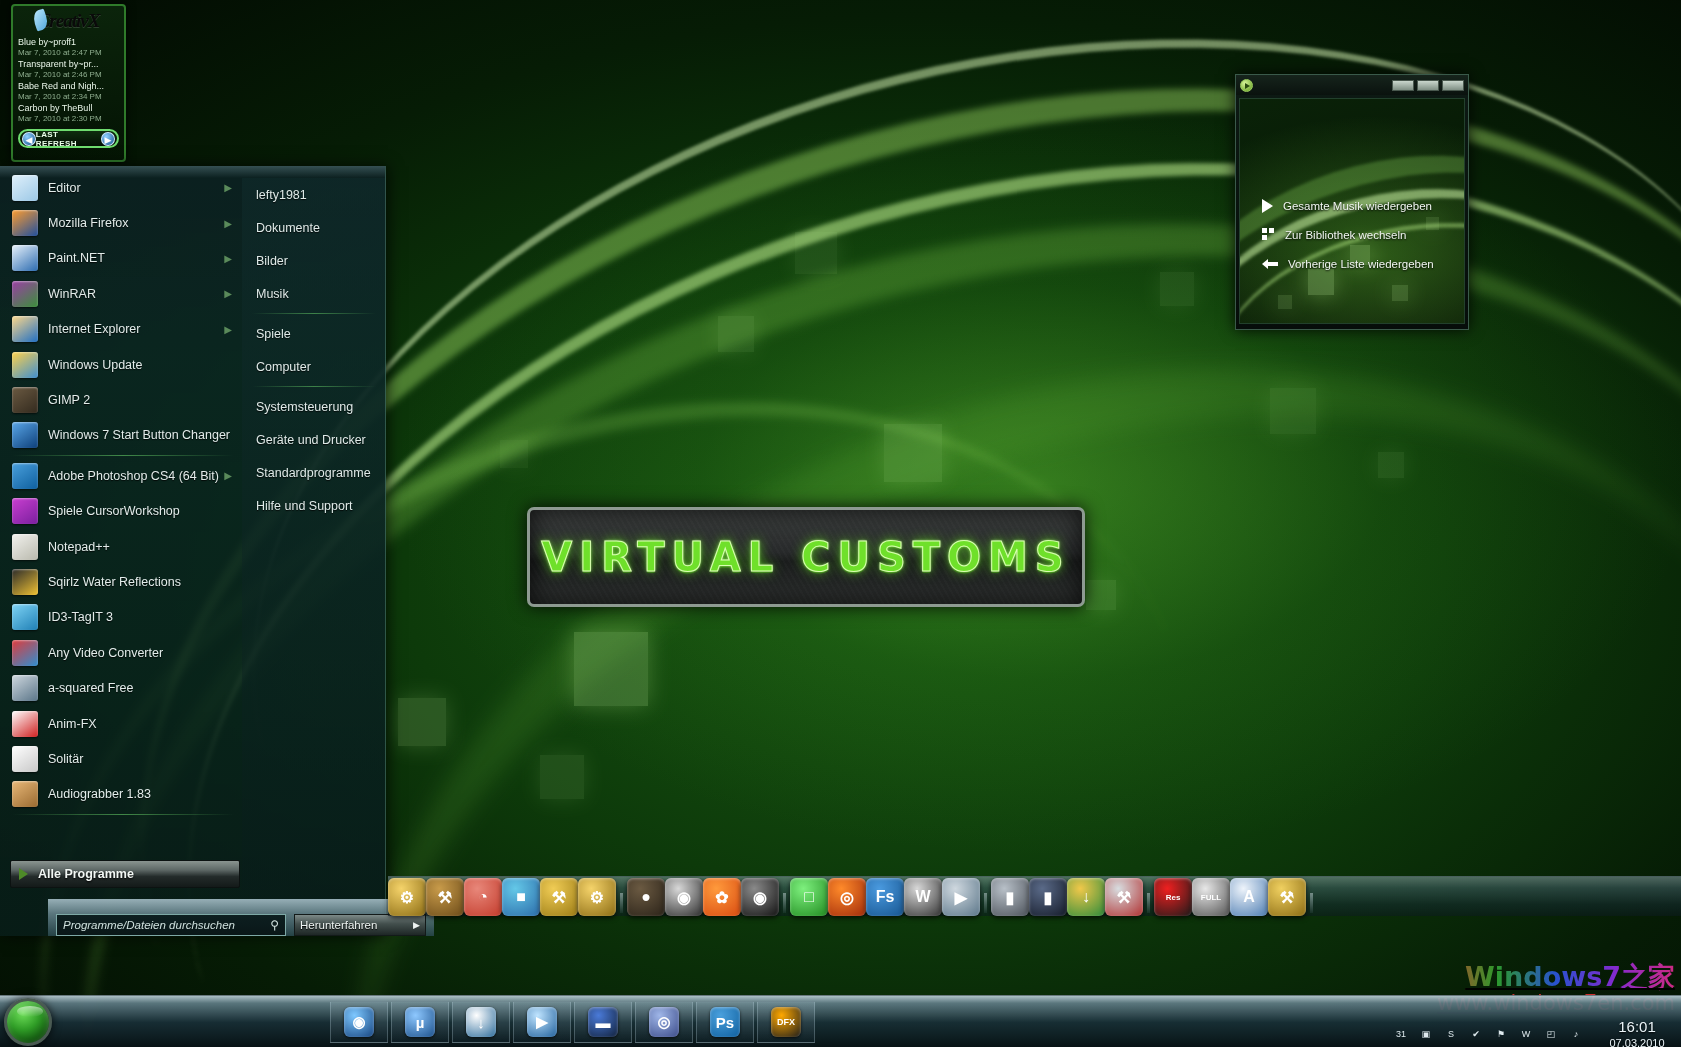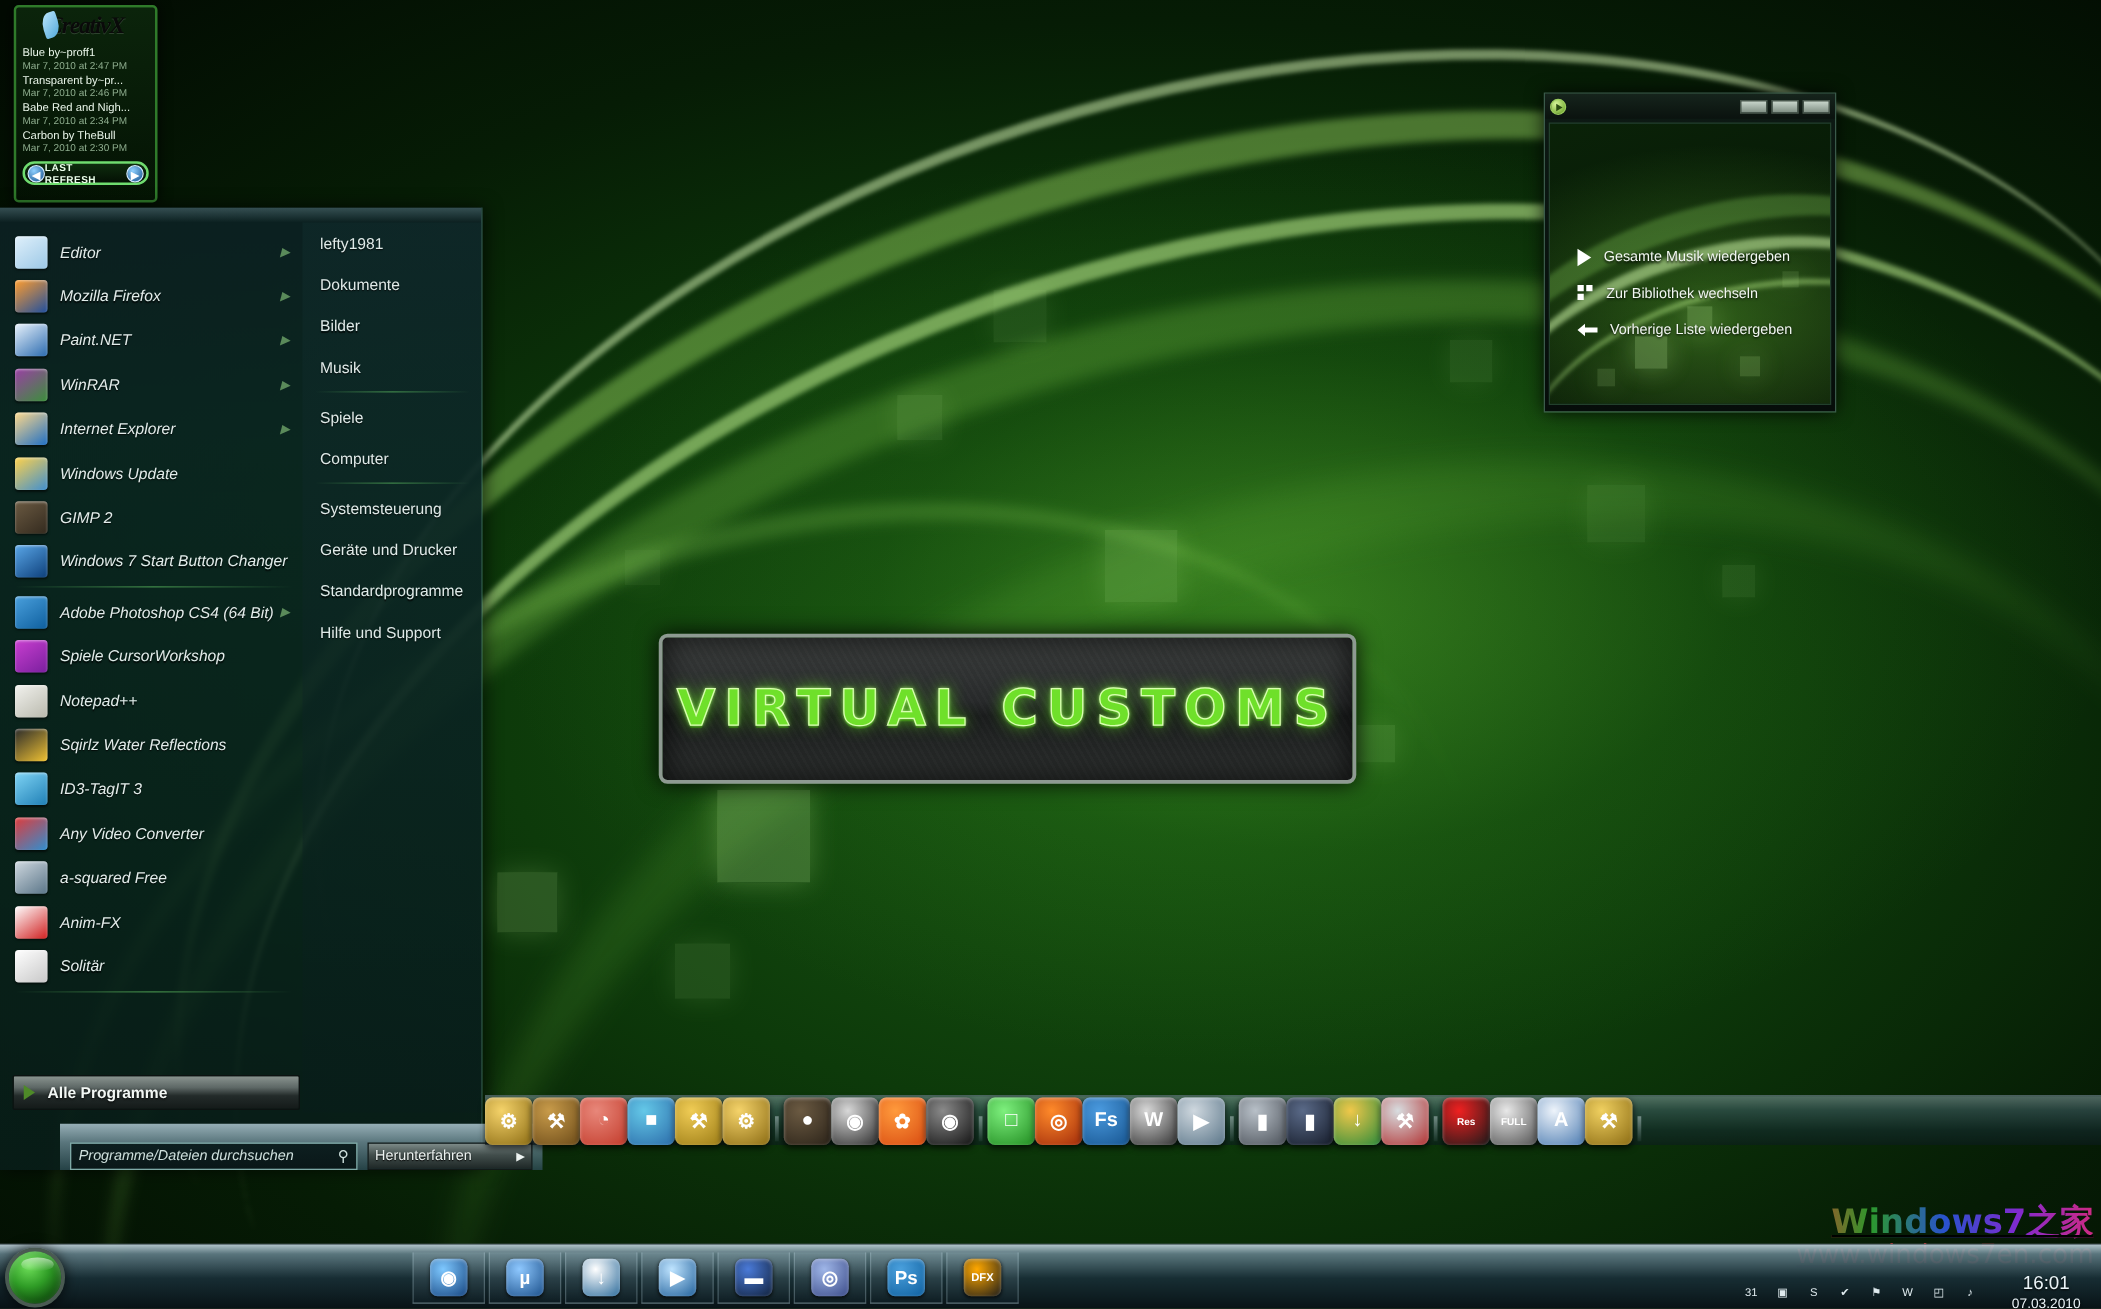--- a/index.html
+++ b/index.html
@@ -167,21 +167,21 @@
   .ico-lib i { position: absolute; width: 5px; height: 5px; background: #fff; display:block; }
   .ico-lib i:nth-child(1){left:0;top:0}.ico-lib i:nth-child(2){left:7px;top:0}
   .ico-lib i:nth-child(3){left:0;top:7px}.ico-lib i:nth-child(4){left:7px;top:7px;background:transparent}
   .ico-back { width: 16px; height: 12px; position: relative; }
   .ico-back::before { content:""; position:absolute; left:5px; top:4px; width: 11px; height: 4px; background:#fff; }
   .ico-back::after { content:""; position:absolute; left:0; top:1px; border-right: 6px solid #fff; border-top: 5px solid transparent; border-bottom: 5px solid transparent; }
 
   
   #vc-logo {
     position: absolute; left: 527px; top: 507px;
-    width: 558px; height: 120px;
+    width: 558px; height: 100px;
     border: 3px solid #8e9a92;
     border-radius: 7px;
     background:
       repeating-linear-gradient(60deg, rgba(255,255,255,.018) 0 2px, transparent 2px 5px),
       linear-gradient(180deg, #3a3d3c 0%, #27292a 45%, #1a1c1c 55%, #2c2f2e 100%);
     box-shadow: 0 0 18px rgba(0,0,0,.85), inset 0 0 24px rgba(0,0,0,.8);
     display: flex; align-items: center; justify-content: center;
     overflow: hidden;
   }
   #vc-logo .vc-text {
@@ -197,21 +197,21 @@
   
   #start-menu {
     position: absolute; left: 0; top: 166px;
     width: 386px; height: 770px;
     background: linear-gradient(180deg, rgba(12,32,34,.93) 0%, rgba(10,38,34,.88) 25%, rgba(8,34,28,.86) 70%, rgba(8,28,24,.92) 100%);
     border-right: 1px solid rgba(120,180,160,.35);
     box-shadow: 2px 0 14px rgba(0,0,0,.7);
     overflow: hidden;
   }
   #start-menu .sm-topbar { height: 12px; background: linear-gradient(180deg, rgba(150,190,200,.30), rgba(20,50,55,0)); }
-  #sm-left { position: absolute; left: 0; top: 18px; width: 242px; height: 712px; font-style: italic; }
+  #sm-left { position: absolute; left: 0; top: 4px; width: 242px; height: 712px; }
   #sm-right { position: absolute; left: 242px; top: 12px; width: 144px; height: 712px;
     background: linear-gradient(180deg, rgba(16,44,44,.55), rgba(8,28,26,.45)); }
 
   .sm-item {
     height: 35.4px; display: flex; align-items: center; gap: 10px;
     padding-left: 12px; position: relative;
   }
   .sm-icon { width: 26px; height: 26px; flex: 0 0 26px; border-radius: 3px; position: relative; }
   .sm-label { color: #e2ecea; font-size: 12.5px; text-shadow: 0 1px 1px rgba(0,0,0,.8); }
   .sm-arrow { position: absolute; right: 10px; color: #5a8a5a; font-size: 10px; }
@@ -480,20 +480,24 @@
           <span class="sm-icon" style="background: linear-gradient(145deg, rgb(207, 216, 223), rgb(90, 117, 136)); box-shadow: rgba(255, 255, 255, 0.45) 0px 1px 2px inset, rgba(0, 0, 0, 0.6) 0px 1px 2px;"></span>
           <span class="sm-label">a-squared Free</span>
         </div>
         <div class="sm-item">
           <span class="sm-icon" style="background: linear-gradient(145deg, rgb(255, 255, 255), rgb(208, 31, 31)); box-shadow: rgba(255, 255, 255, 0.45) 0px 1px 2px inset, rgba(0, 0, 0, 0.6) 0px 1px 2px;"></span>
           <span class="sm-label">Anim-FX</span>
         </div>
         <div class="sm-item">
           <span class="sm-icon" style="background: linear-gradient(145deg, rgb(255, 255, 255), rgb(200, 200, 200)); box-shadow: rgba(255, 255, 255, 0.45) 0px 1px 2px inset, rgba(0, 0, 0, 0.6) 0px 1px 2px;"></span>
           <span class="sm-label">Solitär</span>
+        </div>
+        <div class="sm-item">
+          <span class="sm-icon" style="background: linear-gradient(145deg, rgb(232, 184, 120), rgb(154, 106, 48)); box-shadow: rgba(255, 255, 255, 0.45) 0px 1px 2px inset, rgba(0, 0, 0, 0.6) 0px 1px 2px;"></span>
+          <span class="sm-label">Audiograbber 1.83</span>
         </div>
         <div class="sm-sep"></div>
       </div>
     <div id="sm-right">
         <div class="sm-ritem">
           <span class="sm-rlabel">lefty1981</span>
         </div>
         <div class="sm-ritem">
           <span class="sm-rlabel">Dokumente</span>
         </div>

